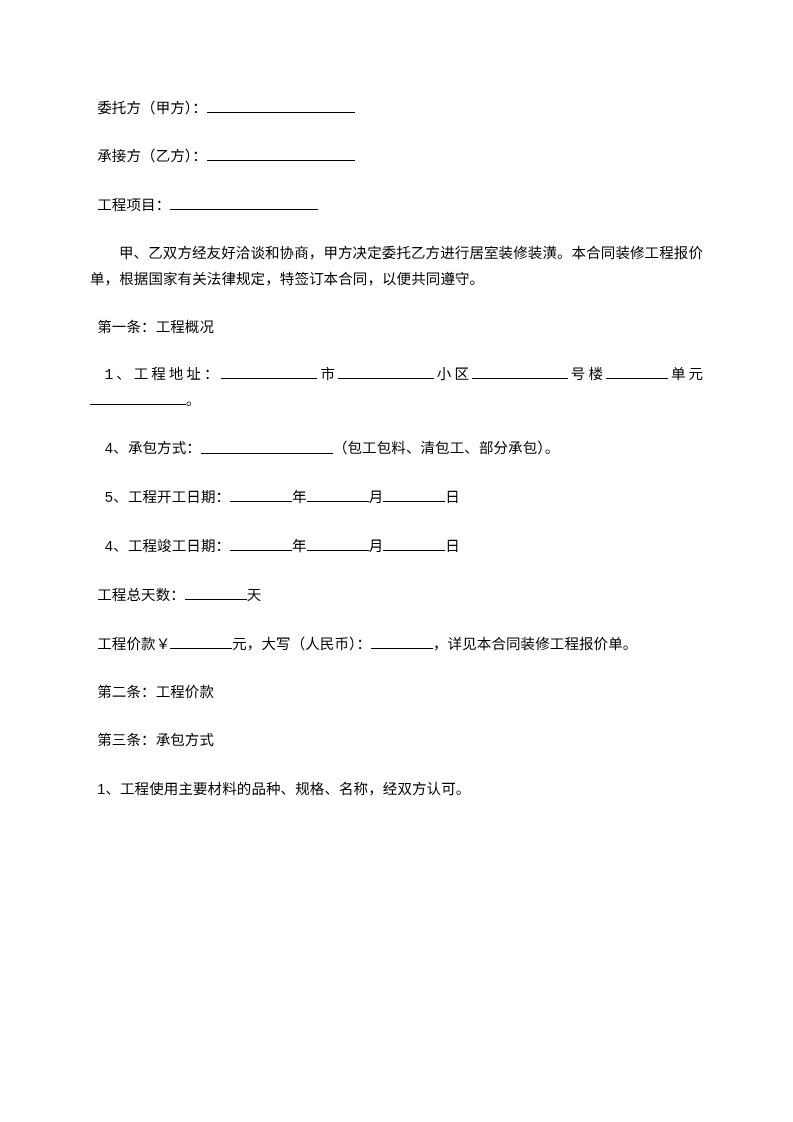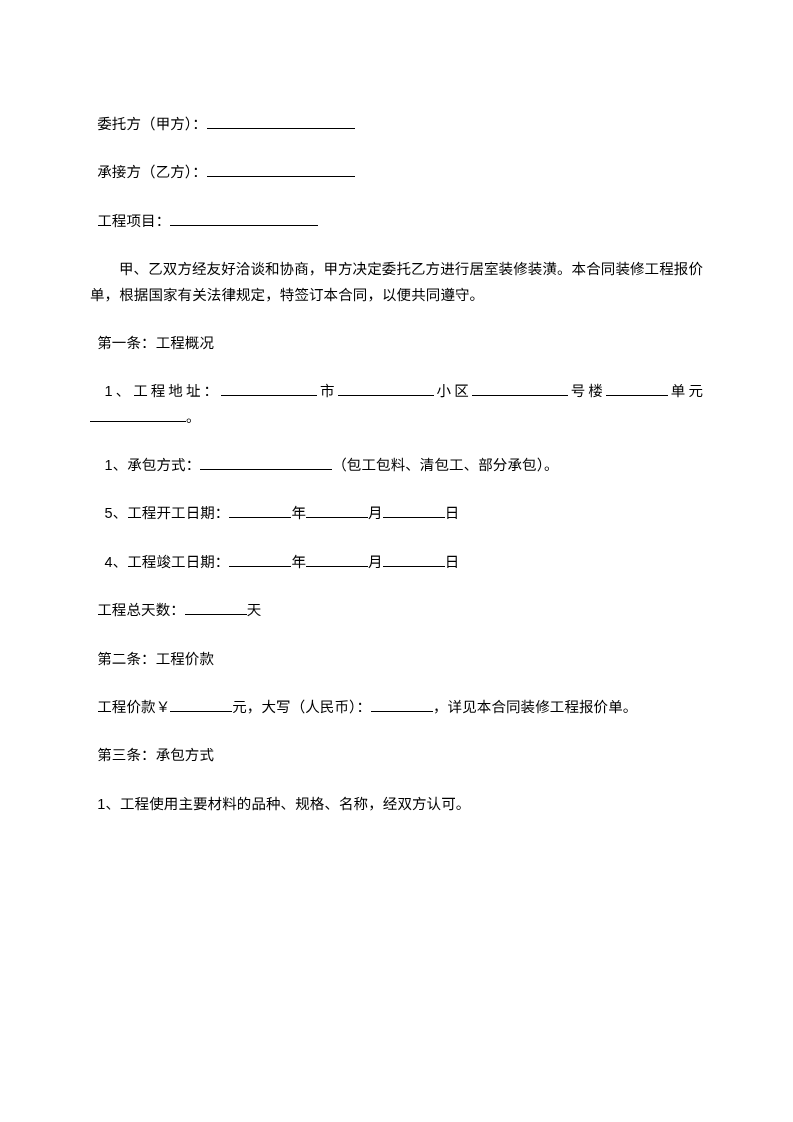--- a/index.html
+++ b/index.html
@@ -11,41 +11,42 @@
   body {
     width: 793px;
     height: 1122px;
     font-family: "Liberation Sans", "DejaVu Sans", sans-serif;
     color: #000000;
     position: relative;
     overflow: hidden;
   }
   .page {
     position: absolute;
-    top: 16px;
+    top: 0;
     left: 0;
     width: 793px;
     height: 822px;
     box-sizing: border-box;
     padding: 96px 90px 80px 90px;
   }
   .doc-body {
     font-size: 14.5px;
     line-height: 1.75;
   }
   p.para {
     margin: 0 0 23px 0;
     text-align: justify;
     letter-spacing: 0.1px;
   }
   .indent-2 {
     text-indent: 2em;
   }
   .indent-1 {
     text-indent: 1em;
+    font-family: Liberation Mono, monospace;
   }
   .indent-half {
     text-indent: 0.5em;
   }
   .ul {
     display: inline-block;
     border-bottom: 1px solid #000;
     vertical-align: baseline;
     height: 1.05em;
   }
@@ -80,39 +81,39 @@
 
     <p class="para heading indent-half">第一条：工程概况</p>
 
     <p class="para indent-1">
       <span>1、工程地址：</span><span class="ul ul-l"></span><span>市</span><span class="ul ul-l"></span><span>小区</span><span class="ul ul-l"></span><span>号楼</span><span class="ul ul-m"></span><span>单元</span><span class="ul ul-l"></span><span>。</span>
     </p>
 
 
 
     <p class="para indent-1">
-      <span>1、承包方式：</span><span class="ul ul-xl"></span><span>（包工包料、清包工、部分承包）。</span>
+      <span>4、承包方式：</span><span class="ul ul-xl"></span><span>（包工包料、清包工、部分承包）。</span>
     </p>
 
     <p class="para indent-1">
       <span>5、工程开工日期：</span><span class="ul ul-m"></span><span>年</span><span class="ul ul-m"></span><span>月</span><span class="ul ul-m"></span><span>日</span>
     </p>
 
     <p class="para indent-1">
       <span>4、工程竣工日期：</span><span class="ul ul-m"></span><span>年</span><span class="ul ul-m"></span><span>月</span><span class="ul ul-m"></span><span>日</span>
     </p>
 
     <p class="para indent-half">
       <span>工程总天数：</span><span class="ul ul-m"></span><span>天</span>
     </p>
 
-    <p class="para heading indent-half">第二条：工程价款</p>
-
     <p class="para indent-half">
       <span>工程价款￥</span><span class="ul ul-m"></span><span>元，大写（人民币）：</span><span class="ul ul-m"></span><span>，详见本合同装修工程报价单。</span>
     </p>
+
+    <p class="para heading indent-half">第二条：工程价款</p>
 
     <p class="para heading indent-half">第三条：承包方式</p>
 
     <p class="para indent-half">1、工程使用主要材料的品种、规格、名称，经双方认可。</p>
 
   </div>
 </div>
 
 </body></html>

